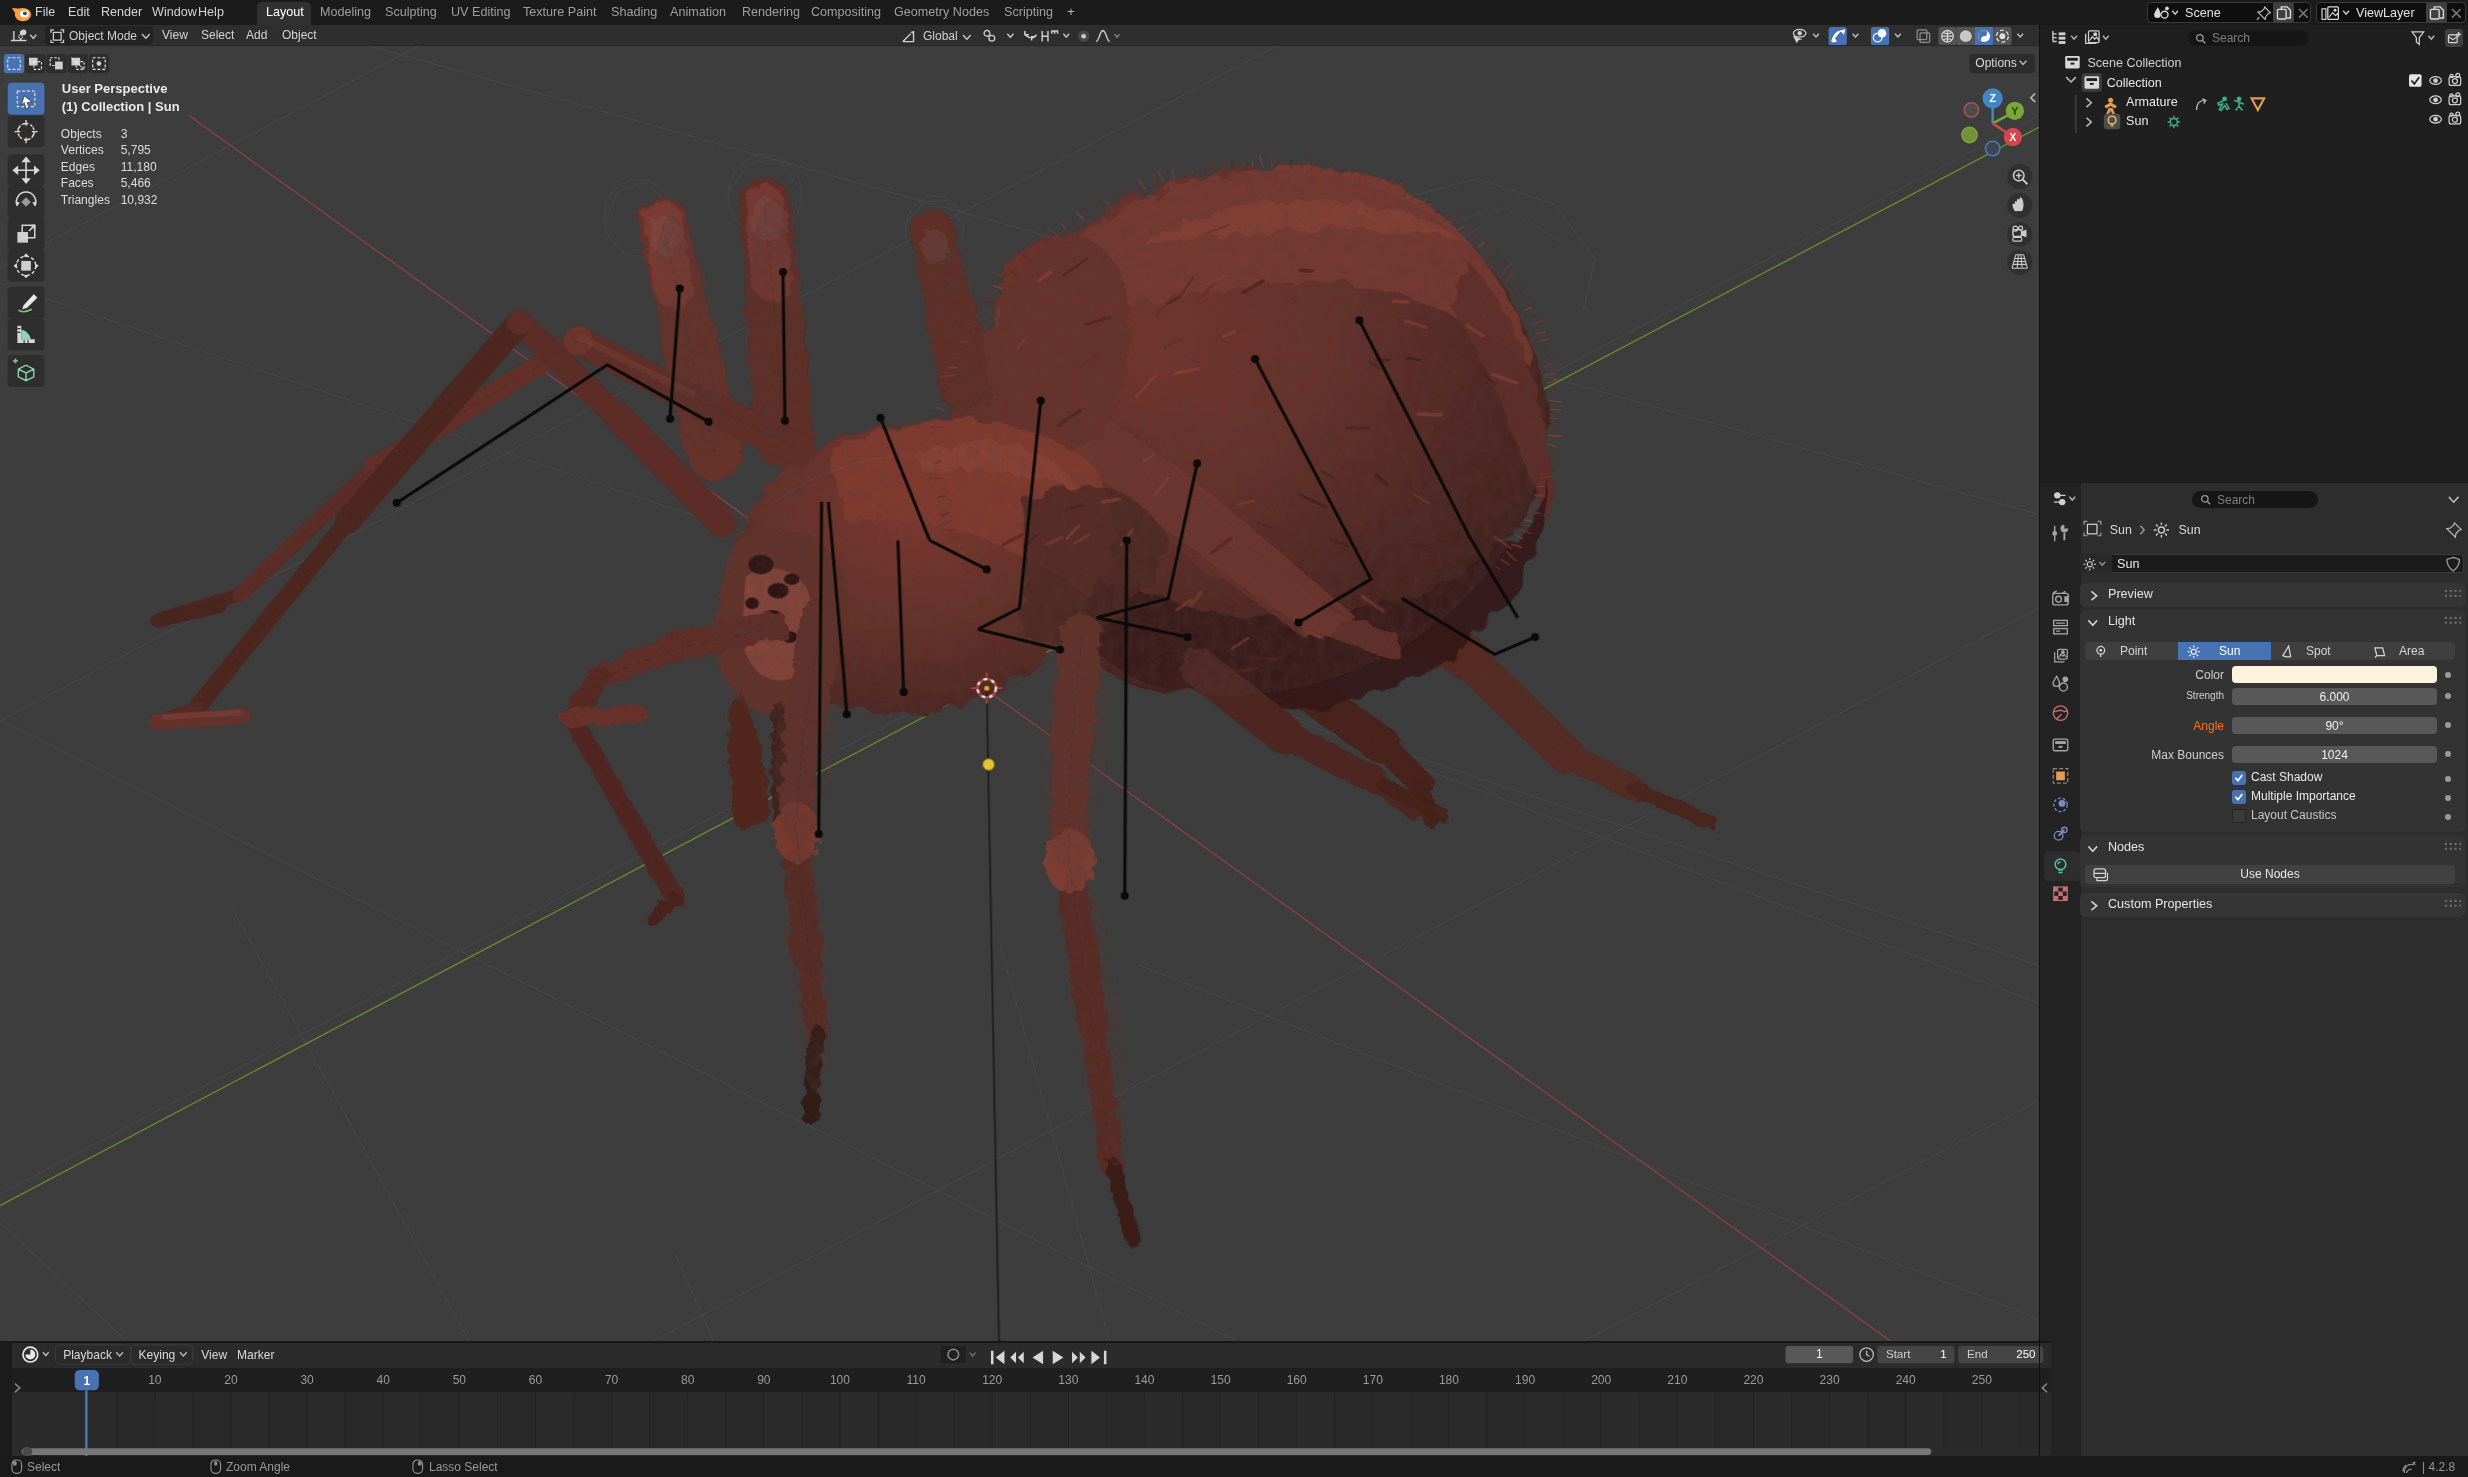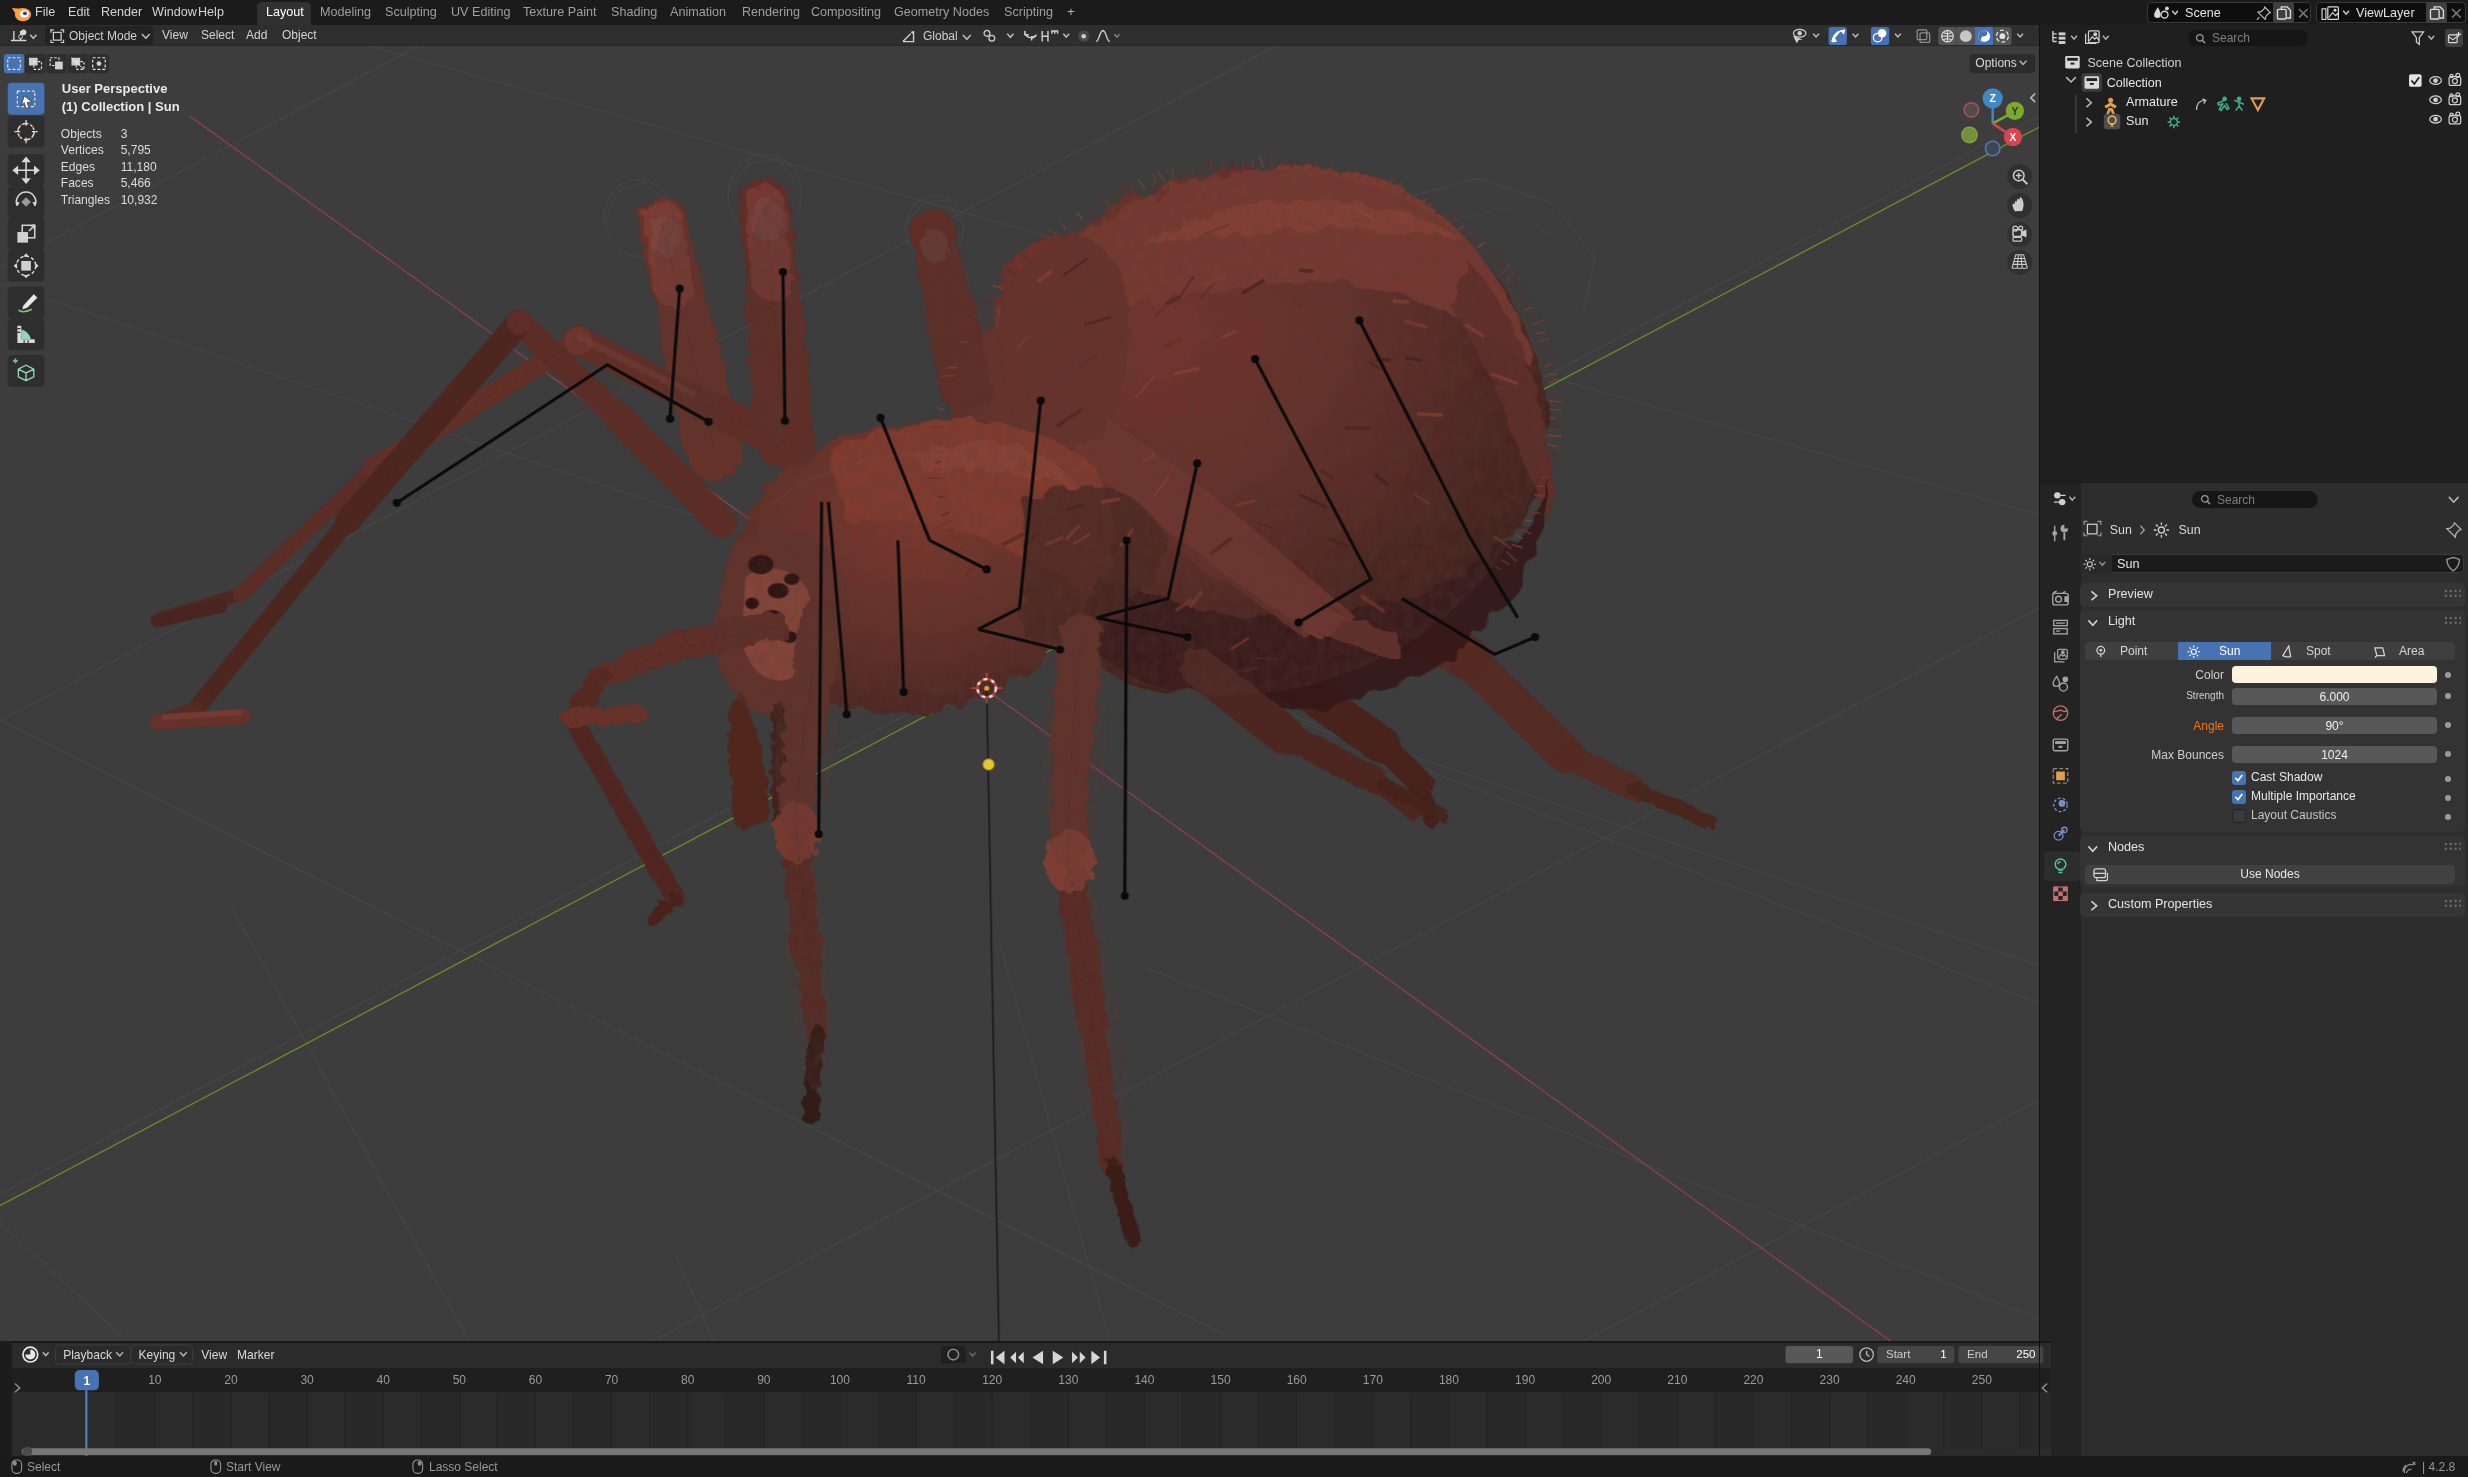--- a/index.html
+++ b/index.html
@@ -1308,21 +1308,21 @@
 <div class="abs" id="statusbar">
   <svg class="abs" style="left:9.7px;top:2.9px" width="13.5" height="15.4" viewBox="0 0 14 16">
     <rect x="2" y="1" width="10" height="14" rx="4.5" fill="none" stroke="#8f8f8f" stroke-width="1.2"></rect>
     <rect x="3" y="2" width="4" height="5" rx="2" fill="#8f8f8f"></rect>
   </svg>
   <span class="abs" style="left:27px;top:3.9px;color:#989898;font-size:12px">Select</span>
   <svg class="abs" style="left:209px;top:2.9px" width="13.5" height="15.4" viewBox="0 0 14 16">
     <rect x="2" y="1" width="10" height="14" rx="4.5" fill="none" stroke="#8f8f8f" stroke-width="1.2"></rect>
     <rect x="5.5" y="2" width="3" height="5" rx="1.5" fill="#8f8f8f"></rect>
   </svg>
-  <span class="abs" style="left:226px;top:3.9px;color:#989898;font-size:12px">Start View</span>
+  <span class="abs" style="left:226px;top:3.9px;color:#989898;font-size:12px">Zoom Angle</span>
   <svg class="abs" style="left:411px;top:2.9px" width="13.5" height="15.4" viewBox="0 0 14 16">
     <rect x="2" y="1" width="10" height="14" rx="4.5" fill="none" stroke="#8f8f8f" stroke-width="1.2"></rect>
     <rect x="7" y="2" width="4" height="5" rx="2" fill="#8f8f8f"></rect>
   </svg>
   <span class="abs" style="left:429px;top:3.9px;color:#989898;font-size:12px">Lasso Select</span>
   <svg class="abs" style="left:2401px;top:3.9px" width="15.4" height="13.5" viewBox="0 0 16 14">
     <path d="M2,12 a10,10 0 0 1 3,-7 m-1,9 a7,7 0 0 1 9,-9 m-7,10 a4,4 0 0 1 5,-5" fill="none" stroke="#8f8f8f" stroke-width="1.3"></path>
     <path d="M12,2 l3,3 m-3,0 l3,-3" stroke="#8f8f8f" stroke-width="1.2"></path>
   </svg>
   <span class="abs" style="left:2422px;top:3.9px;color:#989898;font-size:12px">| 4.2.8</span>

